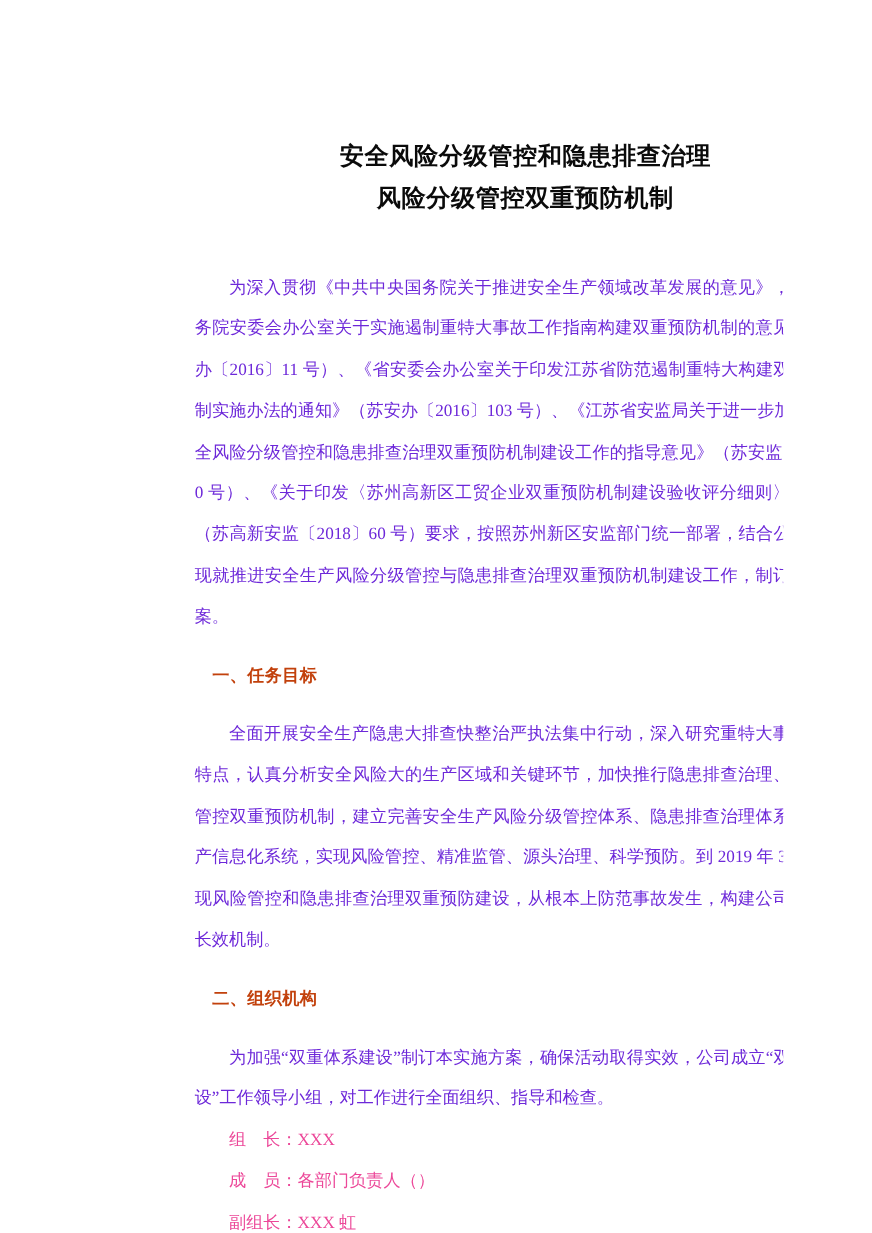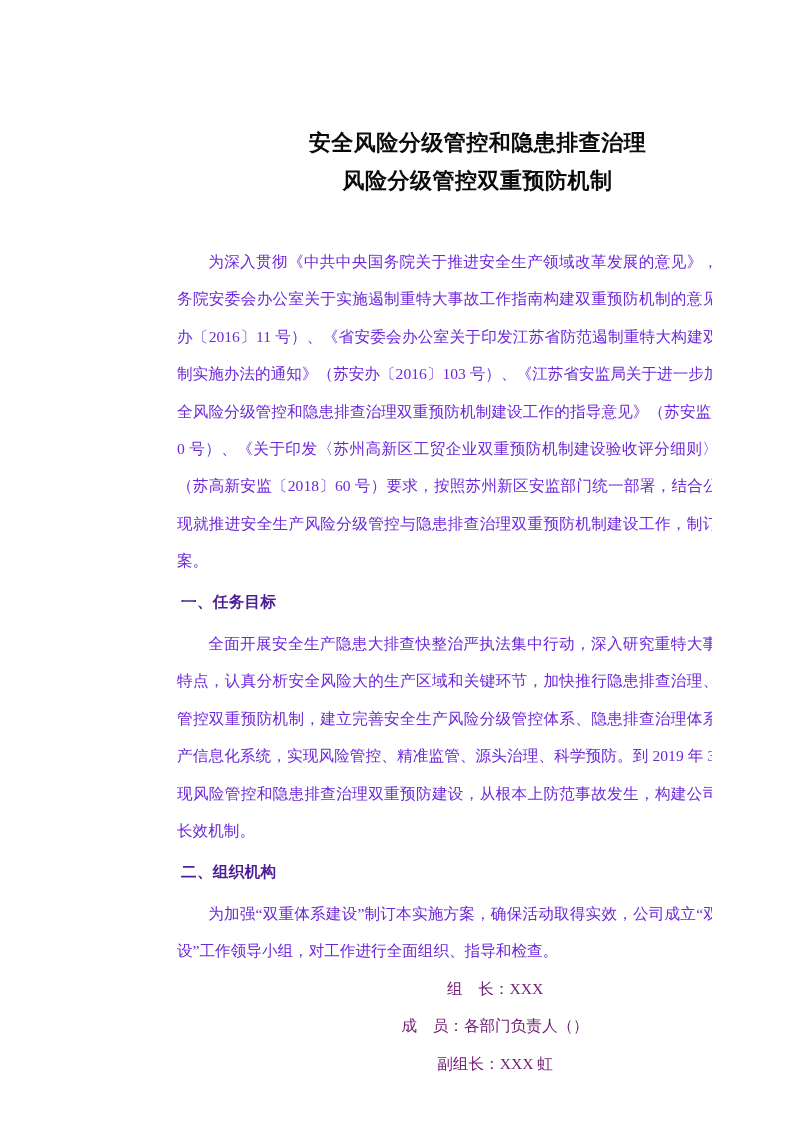--- a/index.html
+++ b/index.html
@@ -58,34 +58,33 @@
     margin: 0;
     color: #6d28d9;
     word-break: break-all;
   }
 
   .heading {
     font-family: "DejaVu Sans", "Liberation Sans", sans-serif;
     font-weight: bold;
     font-size: 15.6px;
     line-height: 37.4px;
-    margin: 4px;
+    margin: 16px;
     text-indent: 0;
-    color: #4c1d95;
+    color: #c2410c;
     letter-spacing: 0.3px;
   }
 
   .roster-line {
     font-size: 15.6px;
     line-height: 37.4px;
     margin: 0;
     text-indent: 2em;
-    color: #701a75;
+    color: #ec4899;
     white-space: pre;
-    text-align: center;
   }
 </style>
 </head>
 <body>
 
 <div class="page">
 
   <div class="title-block">
     <div class="doc-title-line">安全风险分级管控和隐患排查治理</div>
     <div class="doc-title-line">风险分级管控双重预防机制</div>

